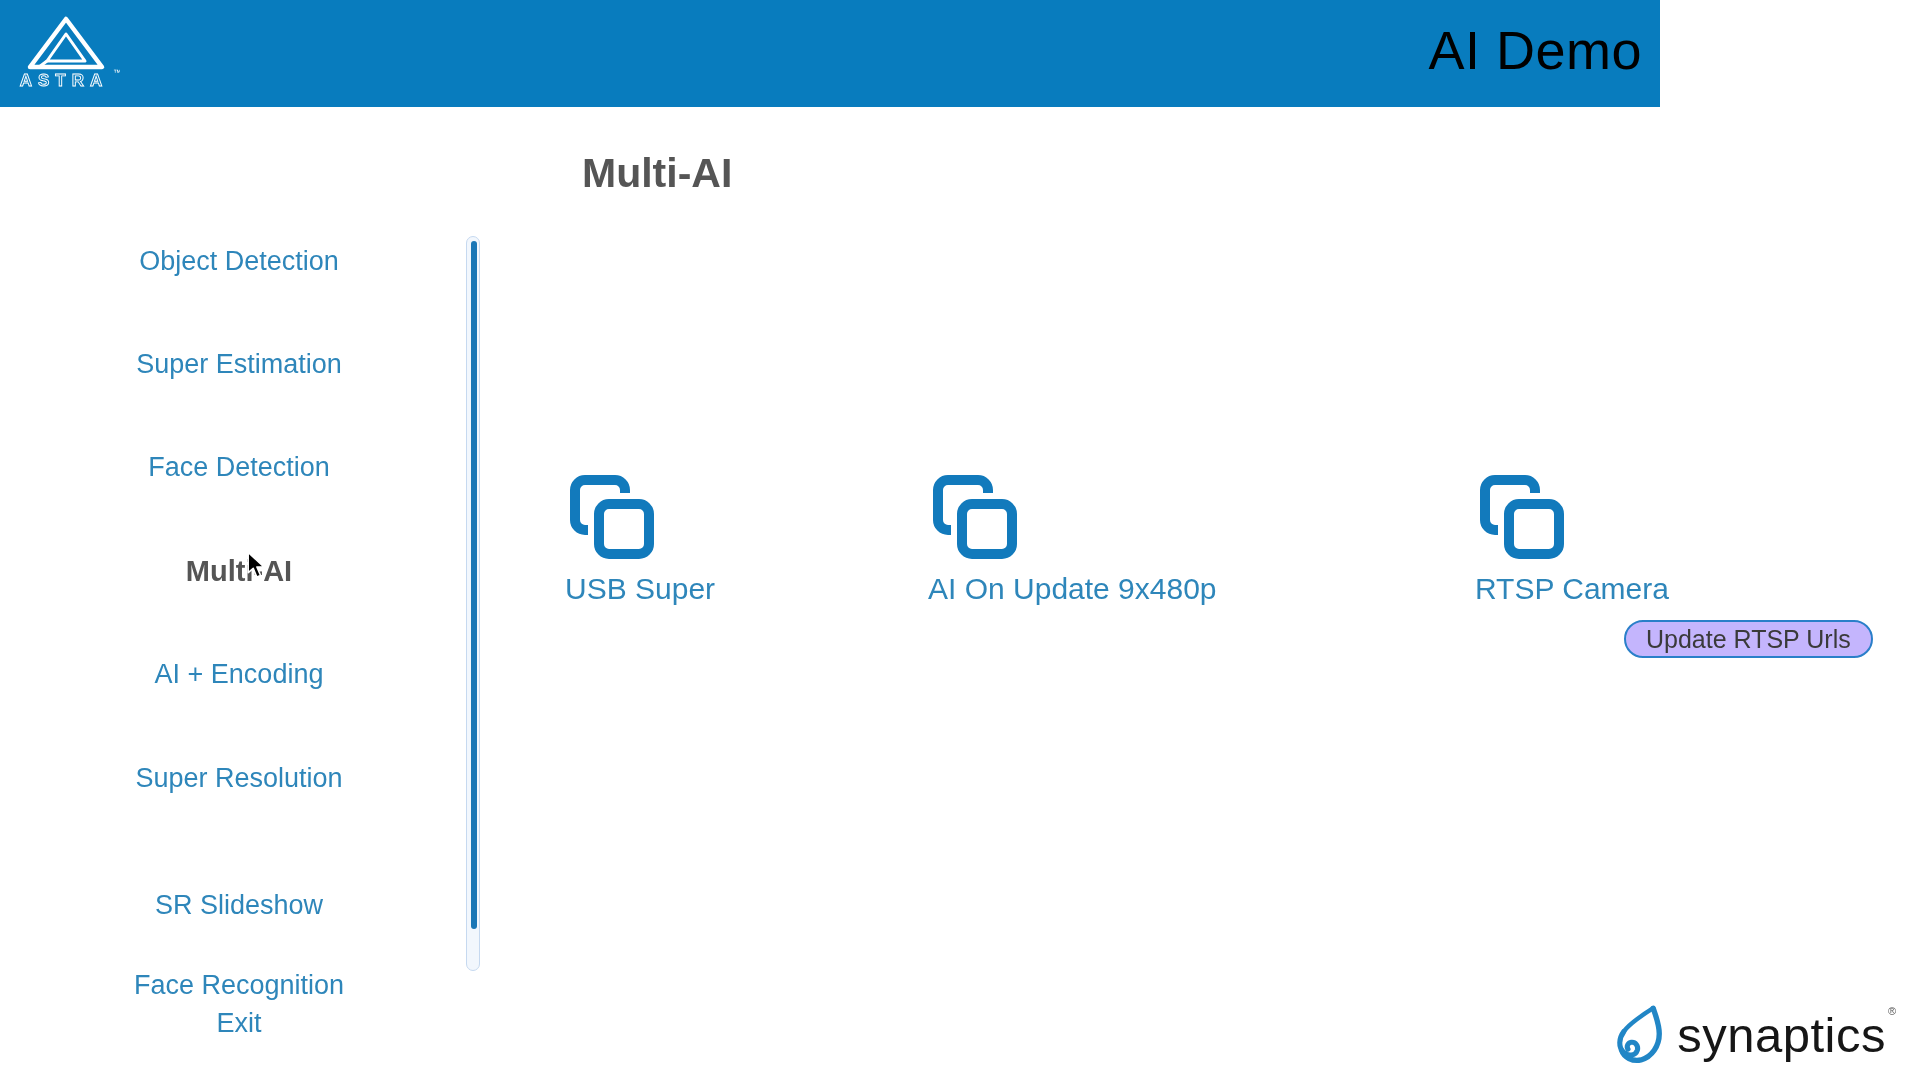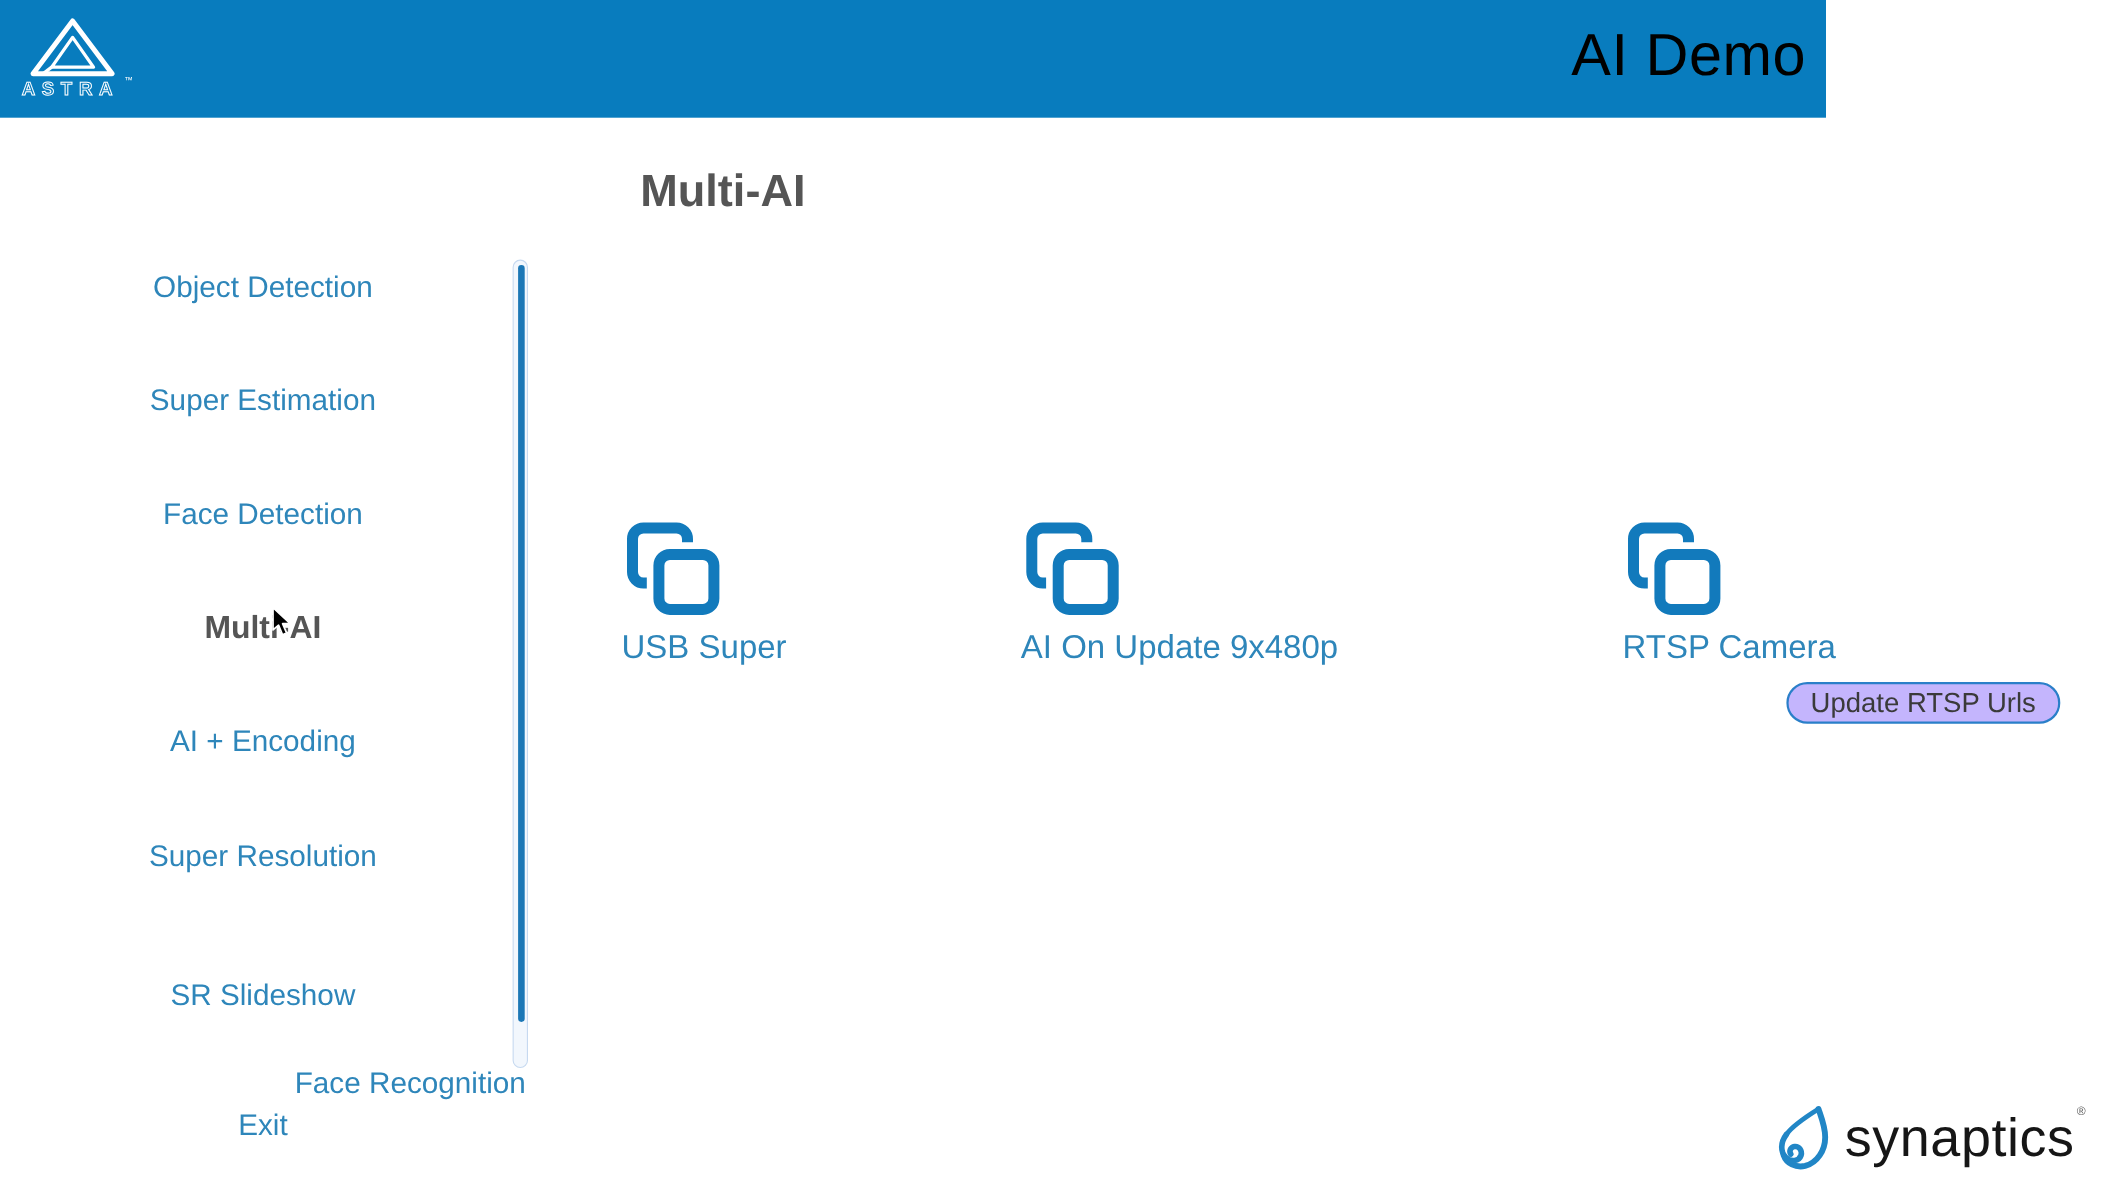--- a/index.html
+++ b/index.html
@@ -17,21 +17,21 @@
   .sidebar { position:absolute; left:0; top:107px; width:449px; height:973px; }
   .sidebar-item { position:absolute; width:478px; text-align:center; font-size:27px;
                   line-height:36px; color:#2e86ba; cursor:pointer; }
   .sidebar-item:nth-of-type(1){ top:136px; }
   .sidebar-item:nth-of-type(2){ top:239px; }
   .sidebar-item:nth-of-type(3){ top:342px; }
   .sidebar-item:nth-of-type(4){ top:446px; }
   .sidebar-item:nth-of-type(5){ top:549px; }
   .sidebar-item:nth-of-type(6){ top:653px; }
   .sidebar-item:nth-of-type(7){ top:756px;margin-top:24px; }
-  .sidebar-item:nth-of-type(8){ top:860px;text-align:right; }
+  .sidebar-item:nth-of-type(8){ top:860px; }
   .sidebar-item:nth-of-type(9){ top:898px; }
   .sidebar-item.selected { color:#555555; font-weight:bold; font-size:29px; }
 
   
   .scroll-track { position:absolute; left:466px; top:236px; width:14px; height:735px;
                   background:#f2f7fd; border:1px solid #c6d9f0; border-radius:7px; }
   .scroll-thumb { position:absolute; left:471px; top:241px; width:6px; height:688px;
                   background:#1b77b6; border-radius:3px; cursor:pointer; }
 
   

